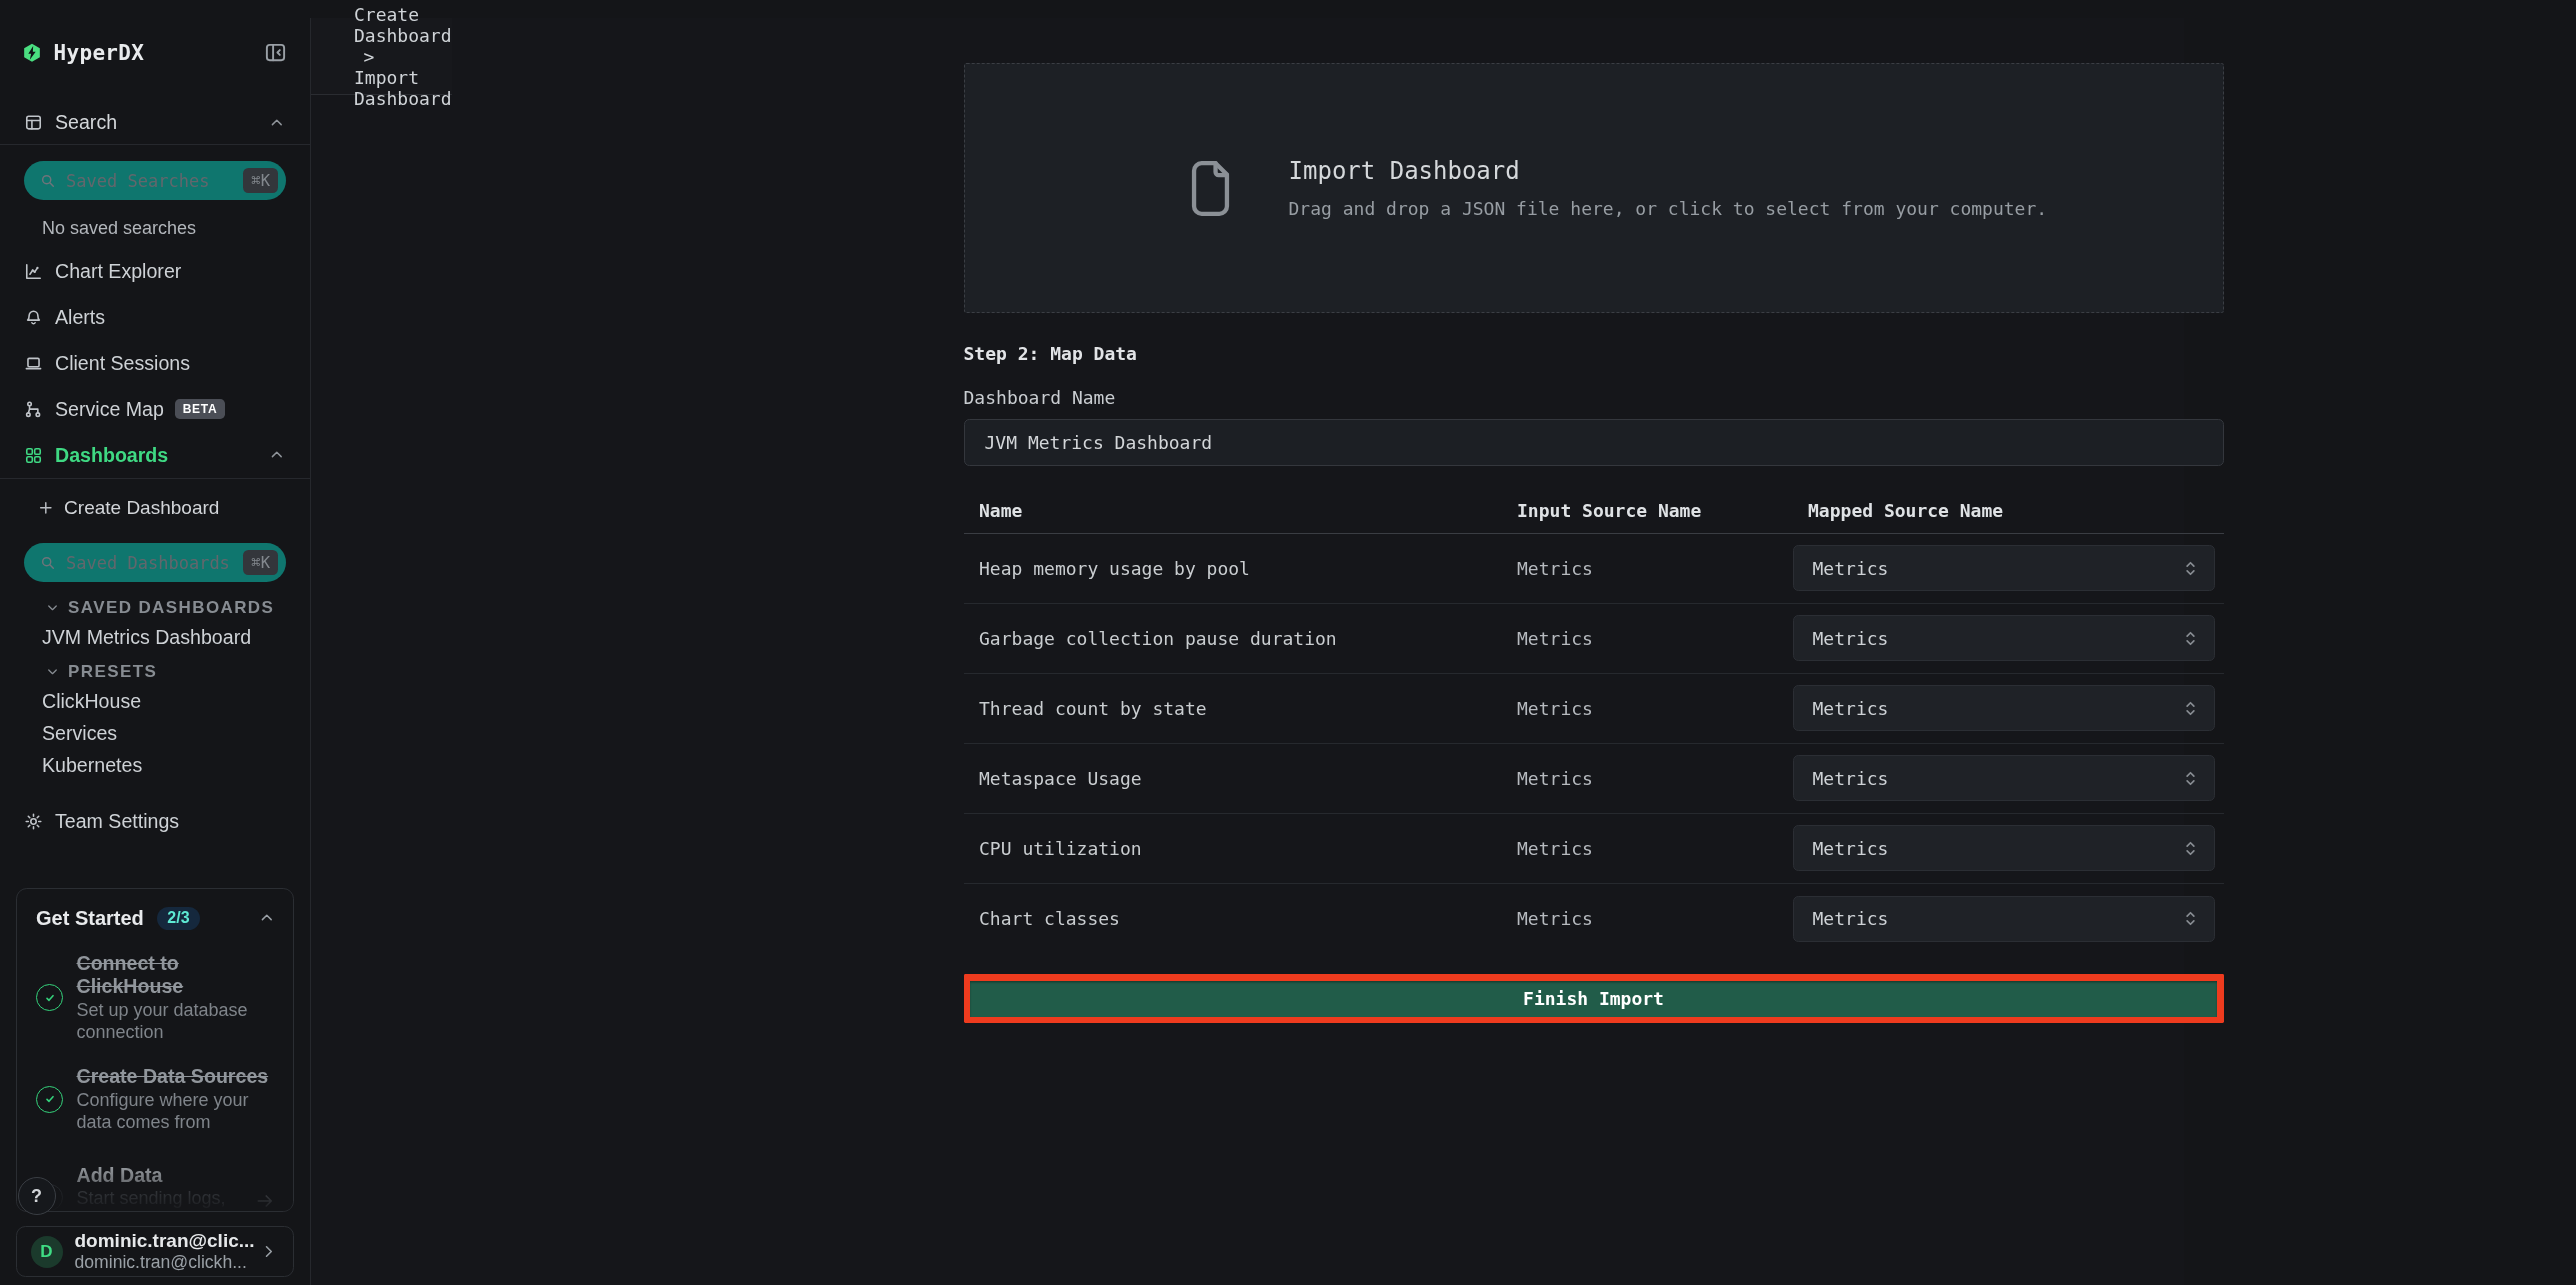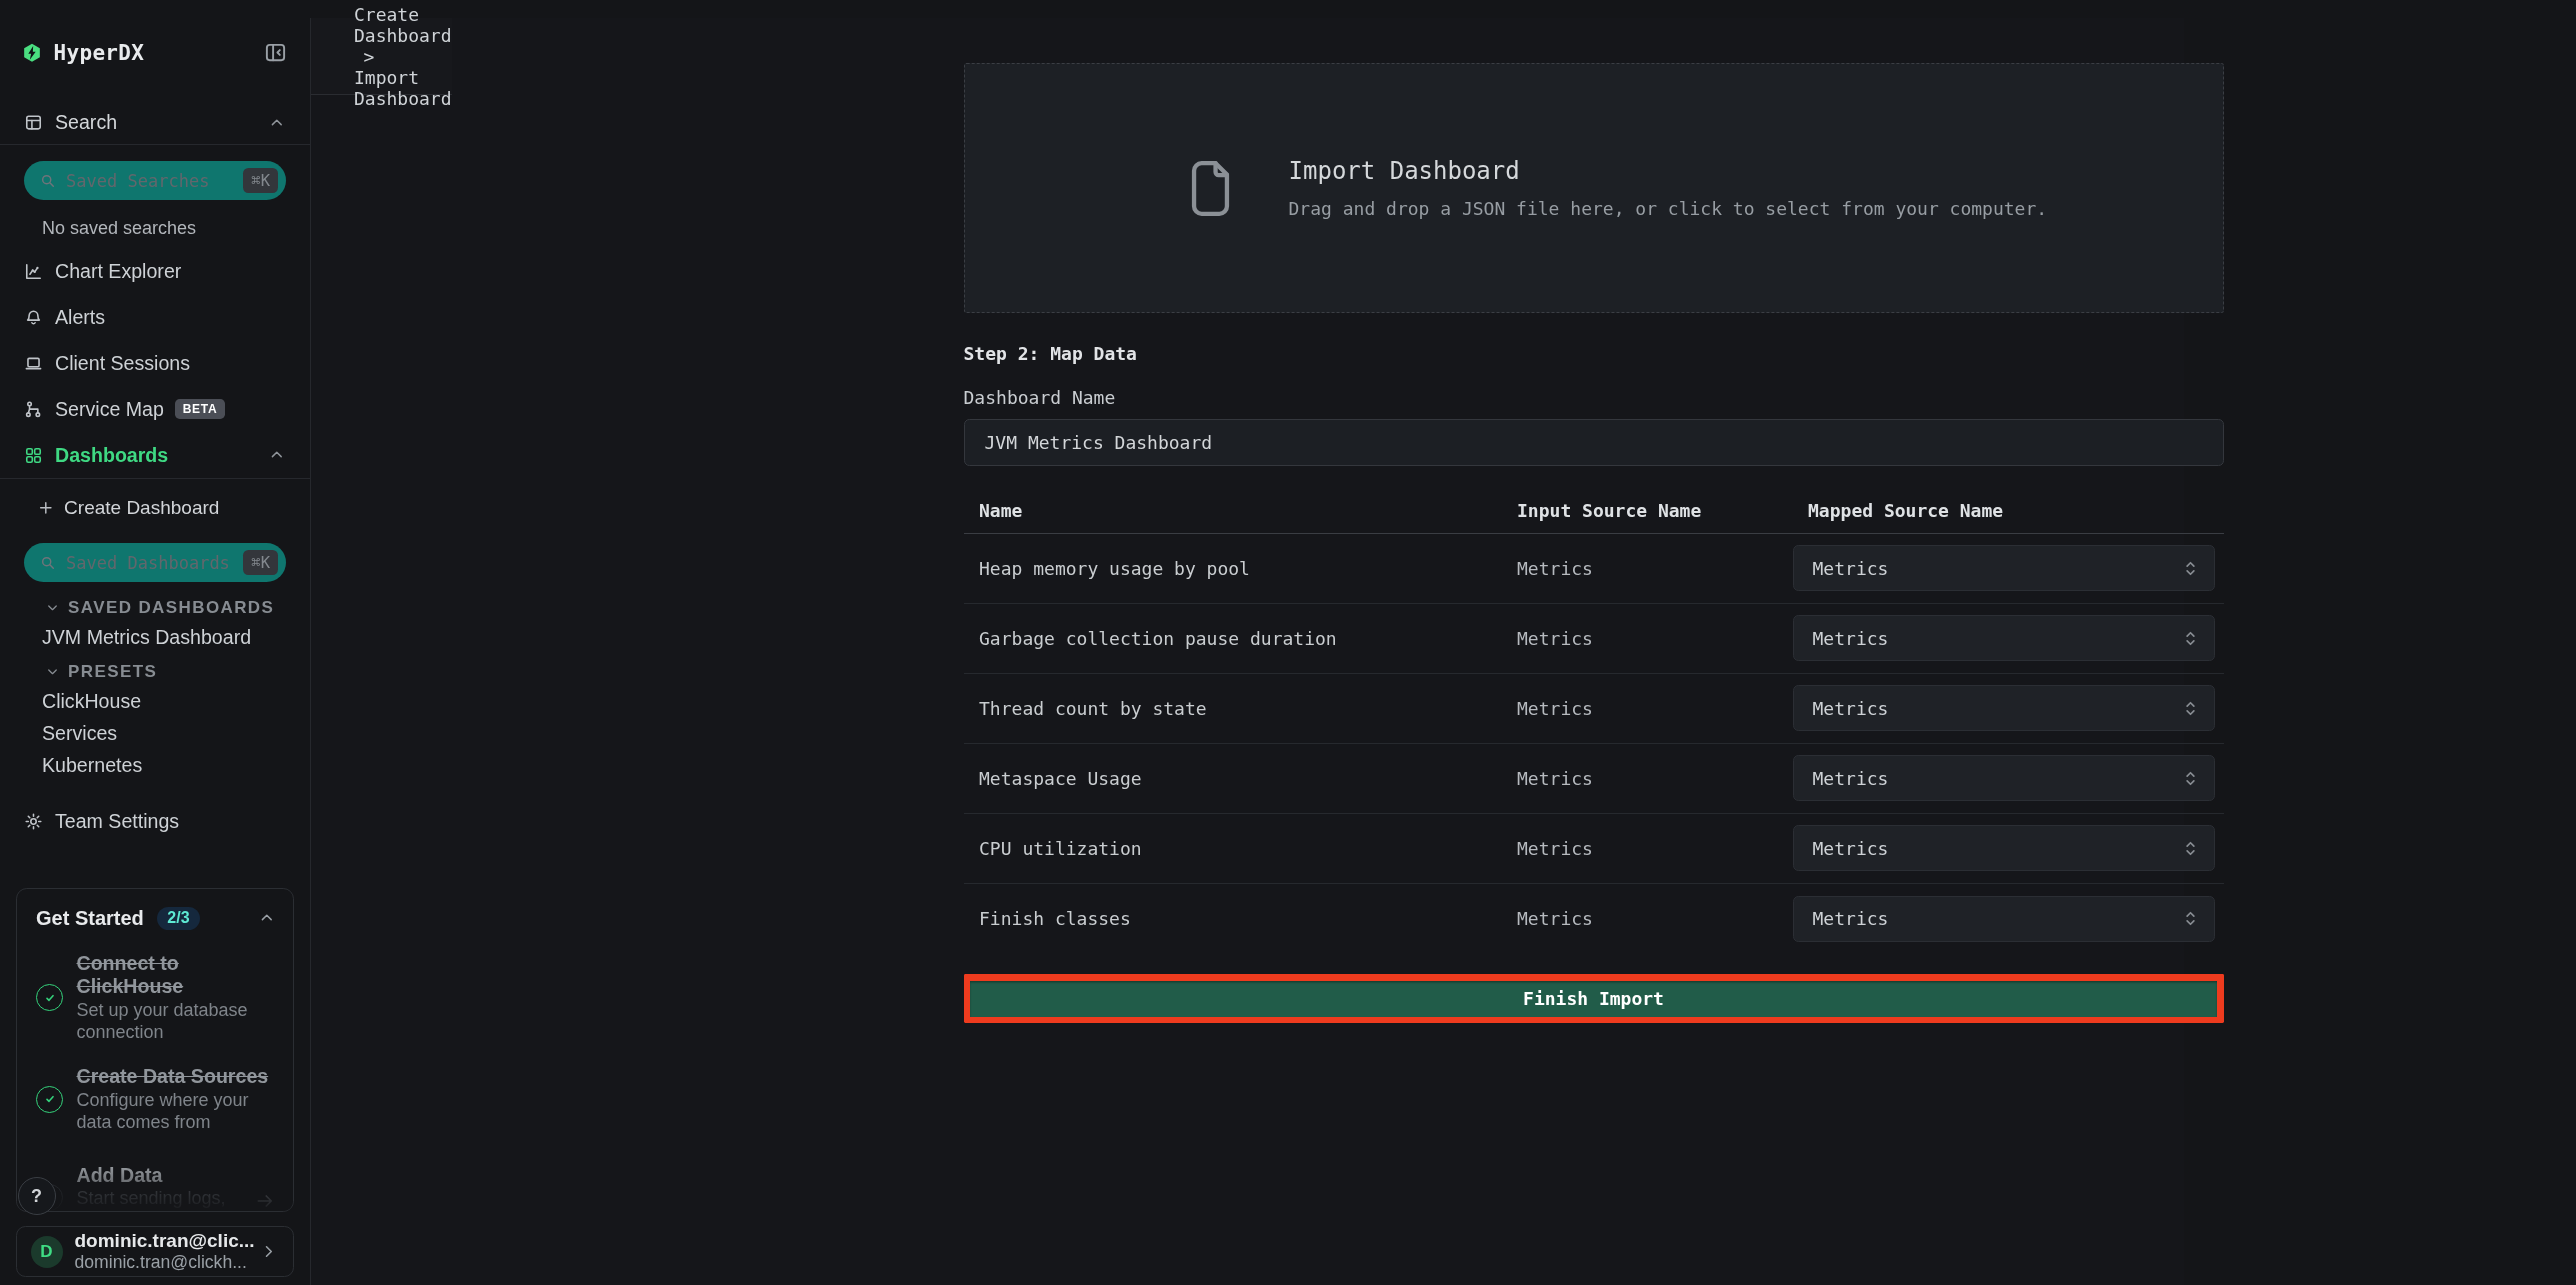--- a/index.html
+++ b/index.html
@@ -485,21 +485,21 @@
               <span class="sel-val">Metrics</span>
               <span class="updown">
                 <svg width="23" height="23" viewBox="0 0 24 24" fill="none" stroke="currentColor" stroke-width="1.8" stroke-linecap="round" stroke-linejoin="round">
                     <path d="M8.5 9.5 12 6l3.5 3.5M8.5 14.5 12 18l3.5-3.5"></path>
                   </svg>
               </span>
             </span>
           </div>
 
           <div class="trow last">
-            <span class="cell-name">Finish classes</span>
+            <span class="cell-name">Chart classes</span>
             <span class="cell-src">Metrics</span>
             <span class="select">
               <span class="sel-val">Metrics</span>
               <span class="updown">
                 <svg width="23" height="23" viewBox="0 0 24 24" fill="none" stroke="currentColor" stroke-width="1.8" stroke-linecap="round" stroke-linejoin="round">
                     <path d="M8.5 9.5 12 6l3.5 3.5M8.5 14.5 12 18l3.5-3.5"></path>
                   </svg>
               </span>
             </span>
           </div>

